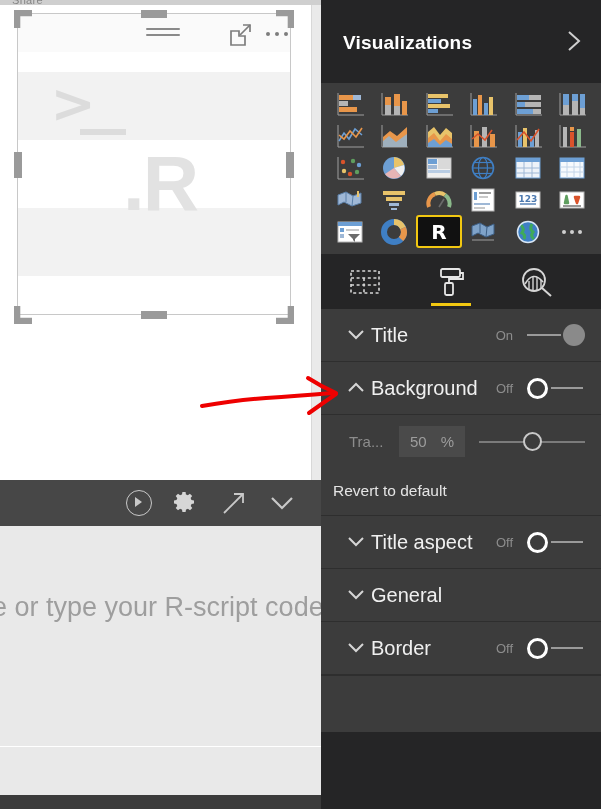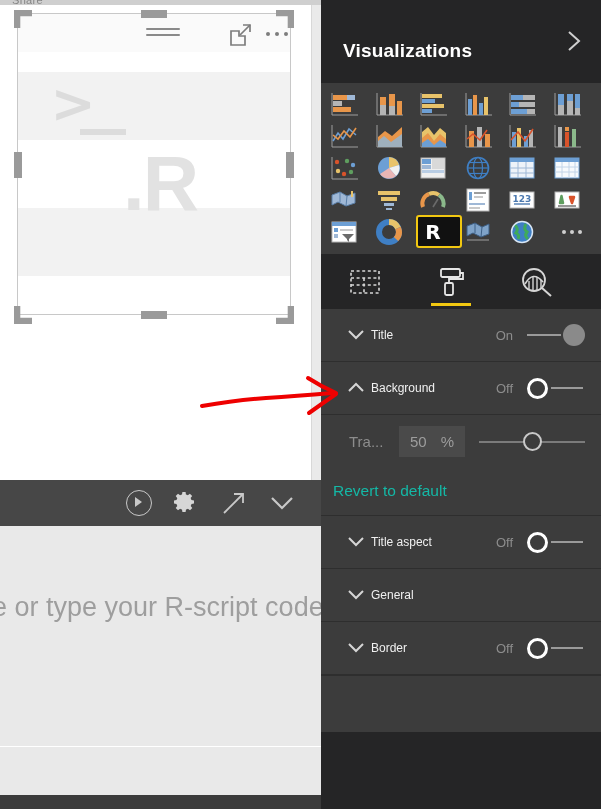--- a/index.html
+++ b/index.html
@@ -48,56 +48,56 @@
   #ed-collapse{left:268px;width:28px;height:26px;}
 
   #r-editor-body{position:absolute;left:0;top:526px;width:321px;height:220px;background:#e9e9e9;border-bottom:1px solid #fff;}
   #ed-placeholder{position:absolute;left:-62px;top:66px;width:380px;font-size:27px;color:#9e9e9e;white-space:nowrap;font-weight:300;}
   #r-editor-foot{position:absolute;left:0;top:747px;width:321px;height:48px;background:#e9e9e9;}
   #r-editor-dark{position:absolute;left:0;top:795px;width:321px;height:14px;background:#3b3b3b;}
 
   
   #right-pane{position:absolute;left:321px;top:0;width:280px;height:809px;background:#252526;}
   #viz-header{position:relative;height:83px;background:#252526;}
-  #viz-title{position:absolute;left:22px;top:32px;font-size:19px;color:#fff;font-weight:600;letter-spacing:.2px;margin-top:8px;}
+  #viz-title{position:absolute;left:22px;top:32px;font-size:19px;color:#fff;font-weight:600;letter-spacing:.2px;}
   #viz-collapse{position:absolute;right:16px;top:30px;width:22px;height:22px;cursor:pointer;}
 
   #viz-grid{background:#3c3c3c;padding:6px 8px 8px 8px;display:grid;grid-template-columns:repeat(6,1fr);gap:3px;}
-  .vicon{height:29px;display:flex;align-items:center;cursor:pointer;border-radius:1px;}
+  .vicon{height:29px;display:flex;align-items:center;justify-content:center;cursor:pointer;border-radius:1px;}
   .vicon svg{display:block;}
   .vicon.sel{outline:2px solid #f2c811;background:#111;}
   .dots3{display:flex;gap:4px;align-items:center;justify-content:center;}
   .dots3 b{width:4px;height:4px;border-radius:50%;background:#cfcfcf;display:block;}
 
   #viz-tabs{height:55px;background:#252526;display:flex;align-items:center;padding-left:22px;gap:42px;position:relative;}
   .vtab{width:44px;height:44px;display:flex;align-items:center;justify-content:center;cursor:pointer;position:relative;}
   .vtab.active::after{content:"";position:absolute;left:2px;right:2px;bottom:-2px;height:3px;background:#f2c811;}
 
   
   #props{background:#3c3c3c;}
   .prow{position:relative;height:52px;border-bottom:1px solid #2e2e2e;display:flex;align-items:center;}
   .prow.sub{height:52px;border-bottom:none;background:#3c3c3c;}
   .chev{width:26px;margin-left:22px;display:flex;align-items:center;justify-content:center;cursor:pointer;}
-  .plabel{font-size:12px;color:#f0f0f0;margin-left:2px;}
+  .plabel{font-size:20px;color:#f0f0f0;margin-left:2px;}
   .pstate{position:absolute;right:88px;font-size:13px;color:#8d8d8d;}
   .toggle{position:absolute;right:16px;width:60px;height:24px;cursor:pointer;display:flex;align-items:center;}
   .tline{position:absolute;height:2px;background:#9a9a9a;}
   .tknobOn{position:absolute;right:0;width:22px;height:22px;border-radius:50%;background:#8a8a8a;}
   .tlineOn{left:2px;width:34px;top:11px;}
   .tknobOff{position:absolute;left:2px;width:21px;height:21px;border-radius:50%;border:3px solid #fff;box-sizing:border-box;}
   .tlineOff{left:26px;width:32px;top:11px;}
 
   .sublabel{position:absolute;left:28px;font-size:15px;color:#8d8d8d;}
   #color-swatch{position:absolute;right:24px;top:10px;width:63px;height:32px;background:#4b4b4b;border:1px solid #6b6b6b;cursor:pointer;}
   #color-swatch::after{content:"";position:absolute;right:12px;top:14px;border-left:6px solid transparent;border-right:6px solid transparent;border-top:6px solid #b9b9b9;}
   #trans-box{position:absolute;left:78px;top:11px;width:66px;height:31px;background:#4a4a4a;display:flex;align-items:center;justify-content:center;gap:14px;cursor:text;}
   #trans-box span{font-size:15px;color:#9d9d9d;}
   #trans-slider{position:absolute;left:158px;right:16px;top:26px;height:2px;background:#7b7b7b;}
   #trans-thumb{position:absolute;left:44px;top:-9px;width:19px;height:19px;border-radius:50%;border:2px solid #c9c9c9;box-sizing:border-box;cursor:pointer;background:#3c3c3c;}
-  #revert{height:48px;display:flex;align-items:center;padding-left:12px;font-size:15.5px;color:#14b8a6;cursor:pointer;border-bottom:1px solid #2e2e2e;}
+  #revert{height:48px;display:flex;align-items:center;padding-left:12px;font-size:15.5px;color:#e5e5e5;cursor:pointer;border-bottom:1px solid #2e2e2e;}
   #props-tail{height:56px;background:#3c3c3c;border-top:1px solid #2e2e2e;}
   #props-bottom{height:14px;background:#252526;}
 
   
   #annot{position:absolute;left:196px;top:372px;width:150px;height:52px;pointer-events:none;z-index:50;}
 </style>
 </head>
 <body>
 
 <div id="left-pane">

